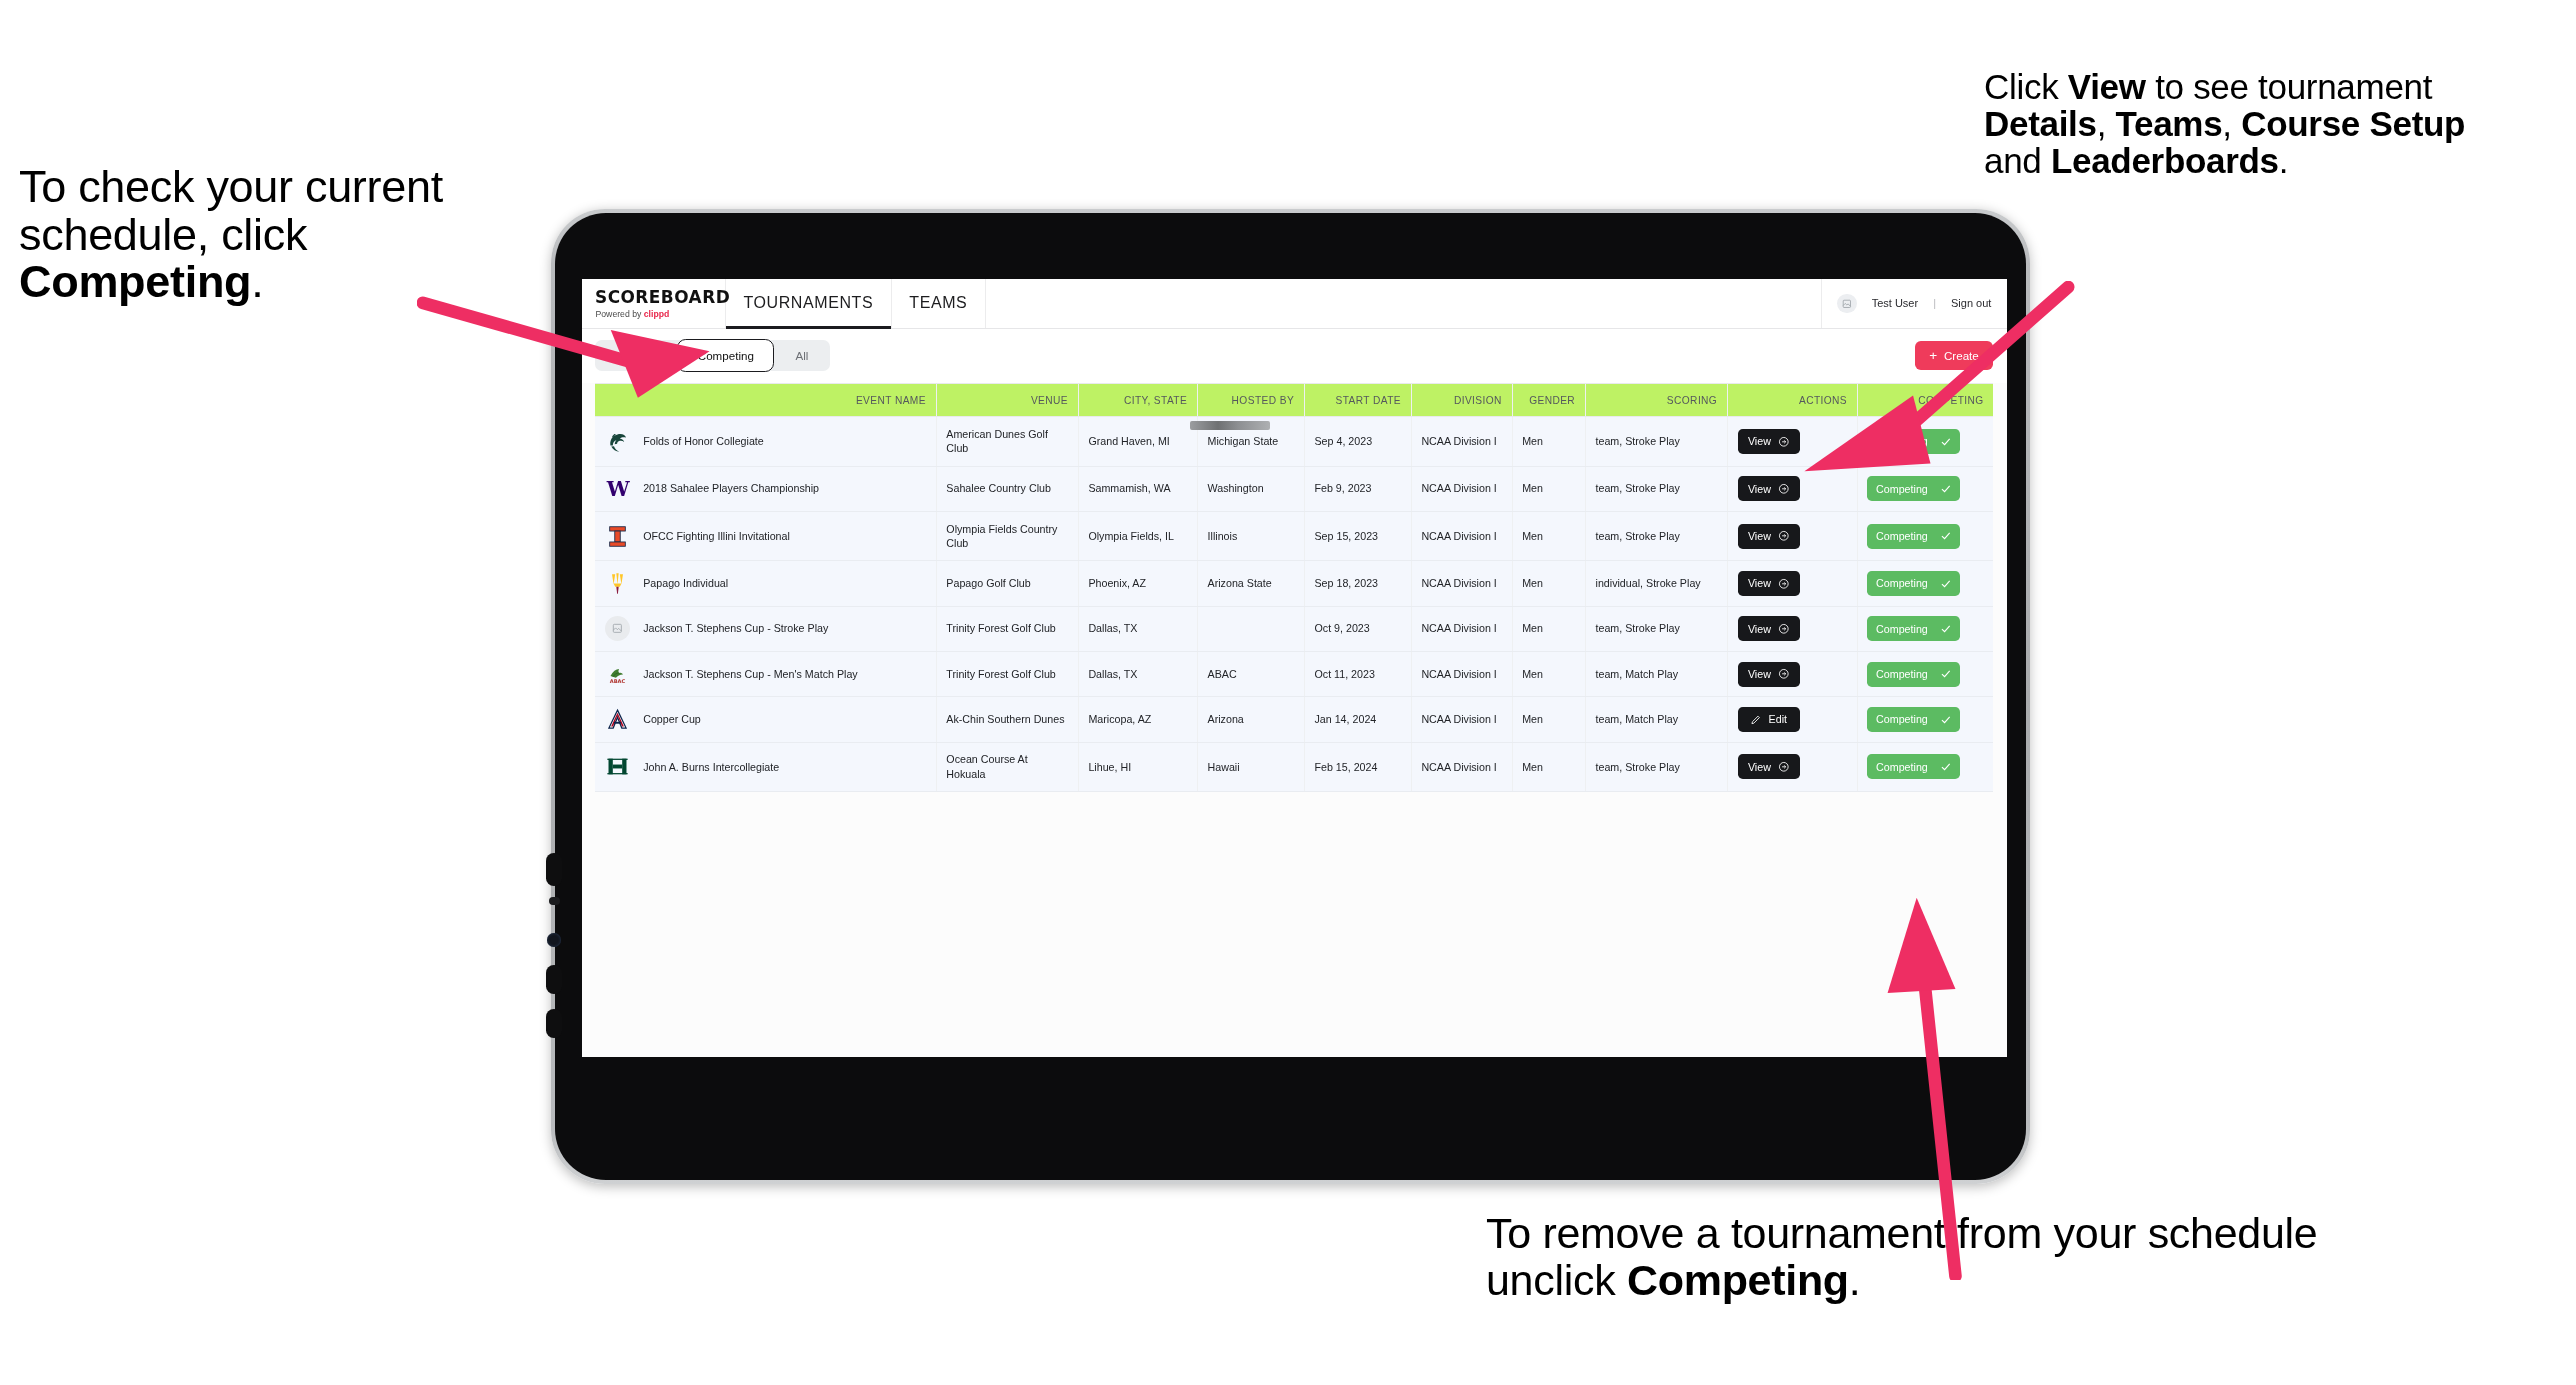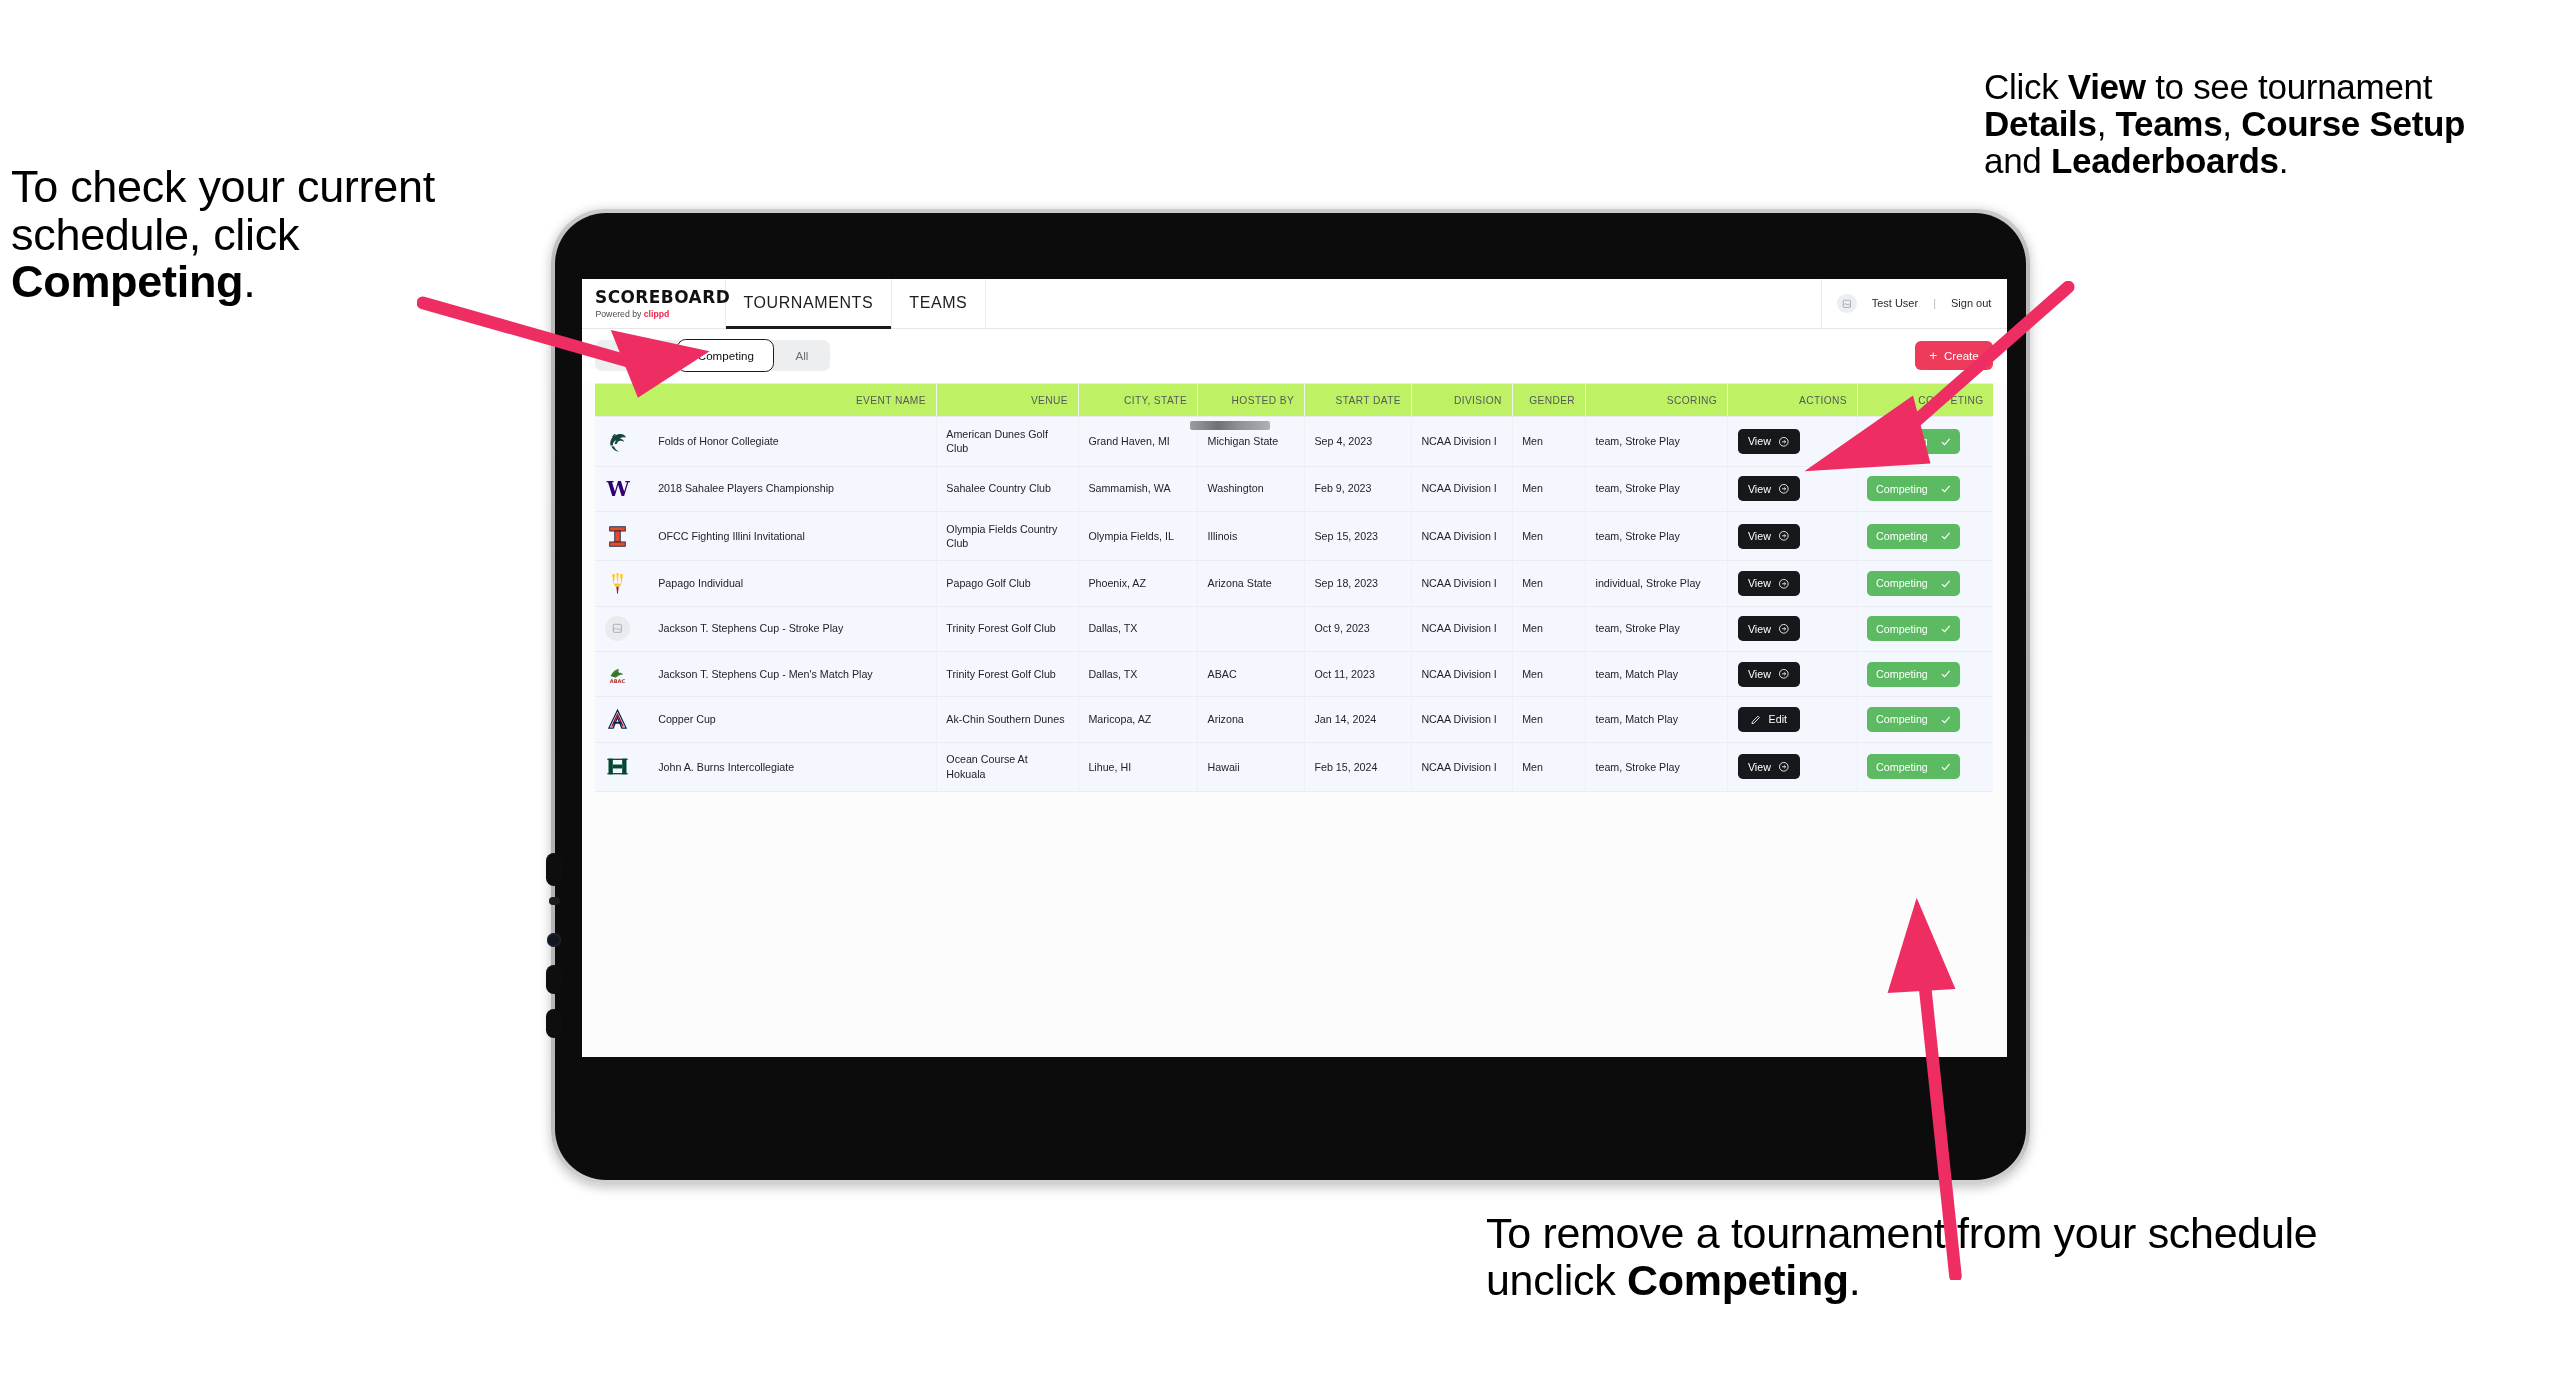--- a/index.html
+++ b/index.html
@@ -13,21 +13,21 @@
 
   
   .anno {
     position: absolute;
     color: #000;
     font-family: "Liberation Sans", sans-serif;
     font-weight: 400;
     letter-spacing: -0.3px;
   }
   .anno b { font-weight: 700; }
-  #anno-left  { left: 11px;  top: 163px;  width: 456px; font-size: 45px; line-height: 1.06; }
+  #anno-left  { left: 19px;  top: 163px;  width: 456px; font-size: 45px; line-height: 1.06; }
   #anno-right { left: 1984px; top: 68px; width: 504px; font-size: 35px; line-height: 1.06; }
   #anno-bottom{ left: 1486px; top: 1210px; width: 873px; font-size: 43px; line-height: 1.1; }
 
   
   .arrow { position: absolute; pointer-events: none; }
 
   
   .tablet {
     position: absolute;
     left: 551px; top: 209px;
@@ -132,21 +132,21 @@
   .c-venue  { width: 93px; }
   .c-city   { width: 78px; }
   .c-host   { width: 70px; }
   .c-date   { width: 70px; }
   .c-div    { width: 66px; }
   .c-gender { width: 48px; }
   .c-score  { width: 93px; }
   .c-act    { width: 85px; }
   .c-comp   { width: 89px; }
 
-  .evt { display:flex; align-items:center; gap:28px; }
+  .evt { display:flex; align-items:center; gap:13px; }
   .logo { width: 25px; height: 25px; flex: 0 0 25px; display:flex; align-items:center; justify-content:center; }
   .logo svg, .logo div { display:block; }
 
   .btn-view {
     background:#17181b; color:#fff; border:none; border-radius:4.8px;
     height:25px; min-width:62px; padding: 0 9.7px; font-size:10.7px;
     display:inline-flex; align-items:center; justify-content:center; gap:6.8px;
     cursor:pointer; font-family:"Liberation Sans",sans-serif;
   }
   .btn-view svg { width:11.6px; height:11.6px; }

